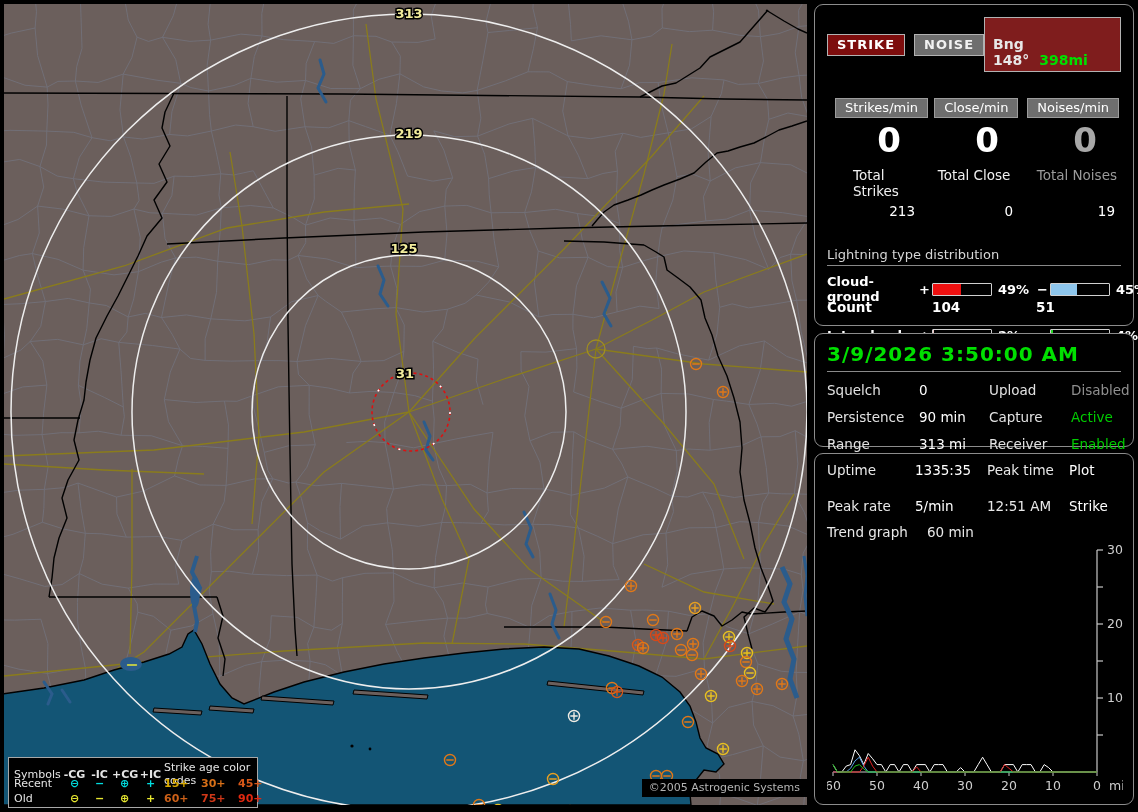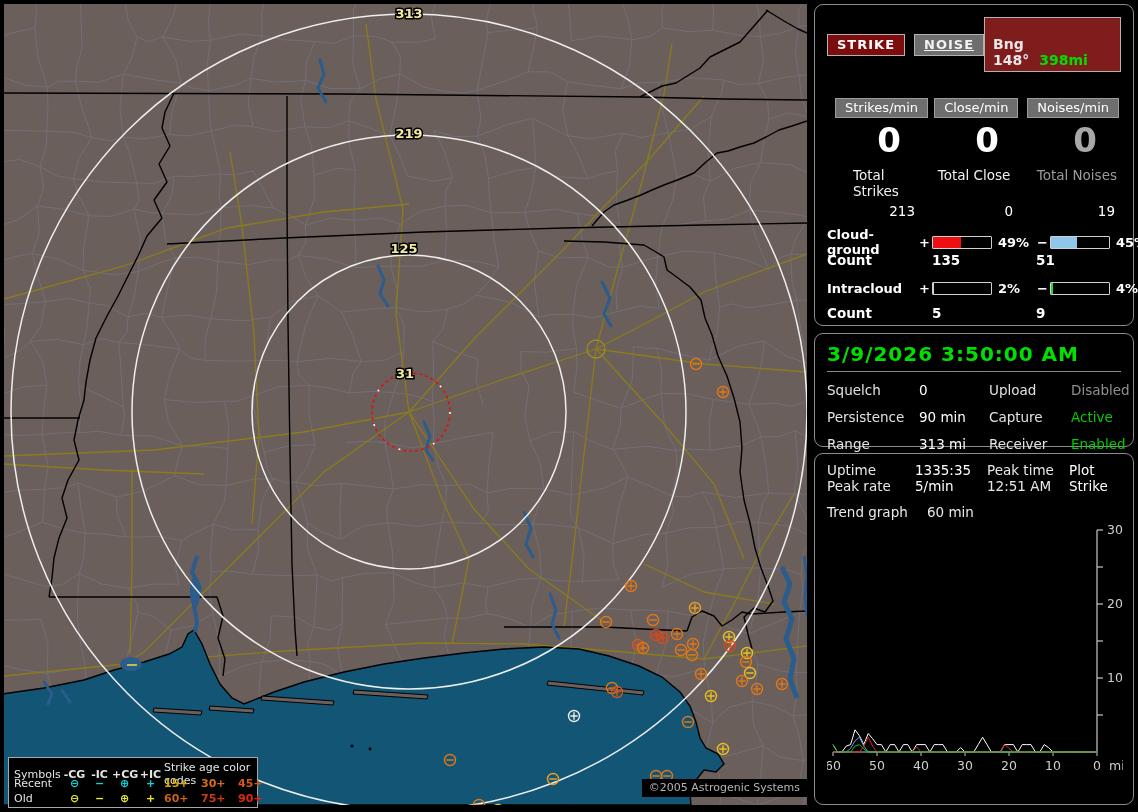--- a/index.html
+++ b/index.html
@@ -18,21 +18,21 @@
     font-size:11px; padding:2px 7px 3px 7px; }
   
   .panel { position:absolute; left:814px; width:320px; background:#000;
     border:1px solid #8c8c8c; border-radius:9px; color:#e8e8e8; }
   #panel-stats { top:4px; height:322px; padding:12px 12px 8px 12px; }
   #panel-status { top:333px; height:114px; padding:8px 12px; }
   #panel-uptime { top:453px; height:352px; padding:8px 12px; }
   .btn-row { display:flex; align-items:center; }
   .btn { font-size:13px; font-weight:bold; padding:2px 9px 3px 9px; border:1px solid #b2b2b2; letter-spacing:1px; }
   #strike-btn { background:#7d0d0d; color:#fff; }
-  #noise-btn { background:#6e6e6e; color:#f2f2f2; margin-left:9px;text-decoration:underline; }
+  #noise-btn { background:#6e6e6e; color:#f2f2f2; margin-left:9px; }
   #bng-box { margin-left:auto; background:#7f1d1d; border:1px solid #b2b2b2;
     font-size:14px; font-weight:bold; padding:18px 8px 3px 8px; }
   #bng-box .rng { color:#00e000; margin-left:10px; }
   .chips { display:grid; grid-template-columns:1fr 1fr 1fr; margin-top:26px; }
   .chip { justify-self:center; background:#6e6e6e; color:#fff; font-size:13px;
     padding:1px 9px 2px 9px; border:1px solid #9c9c9c; }
   .chips > div:first-child { justify-self:start; margin-left:8px; }
   .chips > div:last-child  { justify-self:end; margin-right:2px; }
   .zeros { display:grid; grid-template-columns:1fr 1fr 1fr; margin-top:2px; }
   .zero { text-align:right; padding-right:24px; font-size:34px; font-weight:bold; color:#fff; line-height:40px;}
@@ -51,21 +51,21 @@
   .bar > div { height:100%; }
   .count-row { display:grid; grid-template-columns:105px 104px 1fr; font-size:13.5px;
     font-weight:bold; color:#fff; margin-top:8px; }
   
   #datetime { font-size:20px; font-weight:bold; color:#00e000; letter-spacing:1px; }
   .hr { border-top:1px solid #8a8a8a; margin:5px 0 10px 0; }
   .st-grid { display:grid; grid-template-columns:92px 70px 82px 1fr; row-gap:11px; font-size:13.5px; }
   .st-grid .lab { color:#e2e2e2; }
   .st-grid .val { color:#fff; }
   
-  .up-grid { display:grid; grid-template-columns:88px 72px 82px 1fr; row-gap:0; font-size:13.5px; }
+  .up-grid { display:grid; grid-template-columns:88px 72px 82px 1fr; row-gap:20px; font-size:13.5px; }
   .trend-row { display:grid; grid-template-columns:100px 1fr; margin-top:10px; font-size:13.5px; }
   #graph-svg { display:block; margin-top:4px; }
 </style>
 </head>
 <body>
 
 <div id="app">
 
   <div id="map-wrap">
     <svg id="map-svg" width="803" height="801" viewBox="0 0 803 801">
@@ -1028,37 +1028,38 @@
     <div class="tot-labels">
       <div>Total Strikes</div>
       <div>Total Close</div>
       <div>Total Noises</div>
     </div>
     <div class="tot-vals">
       <div>213</div>
       <div>0</div>
       <div>19</div>
     </div>
+    <div id="dist-title">Lightning type distribution</div>
     <div id="dist-rows">
         <div class="dist-row">
           <div>Cloud-ground</div>
           <div>+</div>
           <div class="bar">
             <div style="width:49%;background:#ee1010"></div>
           </div>
           <div style="padding-left:6px">49%</div>
           <div>−</div>
           <div class="bar">
             <div style="width:45%;background:#8ec6ec"></div>
           </div>
           <div style="padding-left:6px">45%</div>
         </div>
         <div class="count-row" style="margin-bottom: 12px;">
           <div>Count</div>
-          <div>135</div>
+          <div>104</div>
           <div>51</div>
         </div>
         <div class="dist-row">
           <div>Intracloud</div>
           <div>+</div>
           <div class="bar">
             <div style="width:2%;background:#eec6c6"></div>
           </div>
           <div style="padding-left:6px">2%</div>
           <div>−</div>

